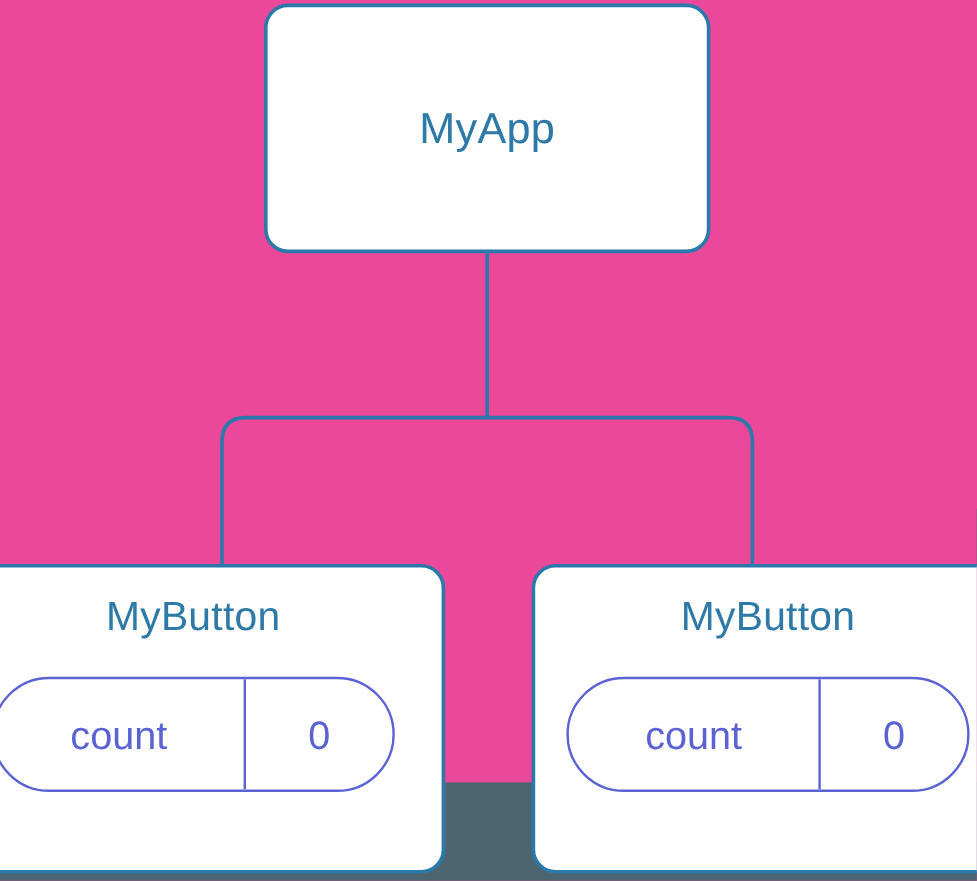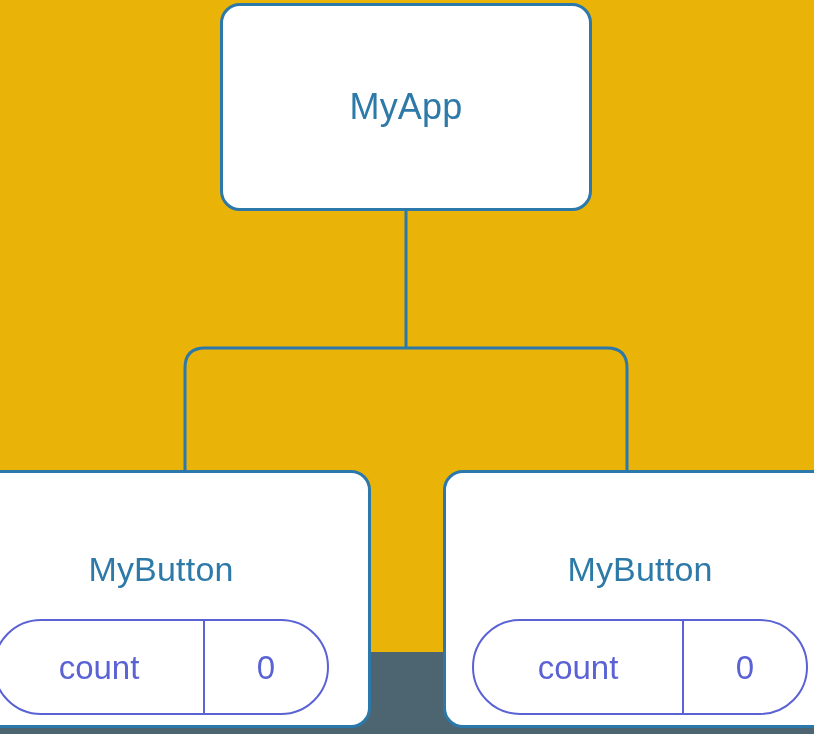--- a/index.html
+++ b/index.html
@@ -11,21 +11,21 @@
     width: 814px;
     height: 734px;
     background: #4c6571;
     font-family: "Liberation Sans", sans-serif;
     overflow: hidden;
   }
   #stage {
     position: relative;
     width: 814px;
     height: 652px;
-    background: #eab308;
+    background: #ec4899;
   }
 
   
   #connectors {
     position: absolute;
     left: 0;
     top: 0;
     width: 814px;
     height: 734px;
     z-index: 1;
@@ -76,21 +76,21 @@
     line-height: 1;
     white-space: nowrap;
   }
 
   .card-root .card-title {
     font-size: 36px;
   }
 
   .card-leaf-left .card-title,
   .card-leaf-right .card-title {
-    margin-top: 79px;
+    margin-top: 24px;
     margin-left: -25px;
   }
 
   .card-leaf-right .card-title {
     margin-left: -1px;
   }
 
   
   .pill-wrap {
     margin-top: 33px;

